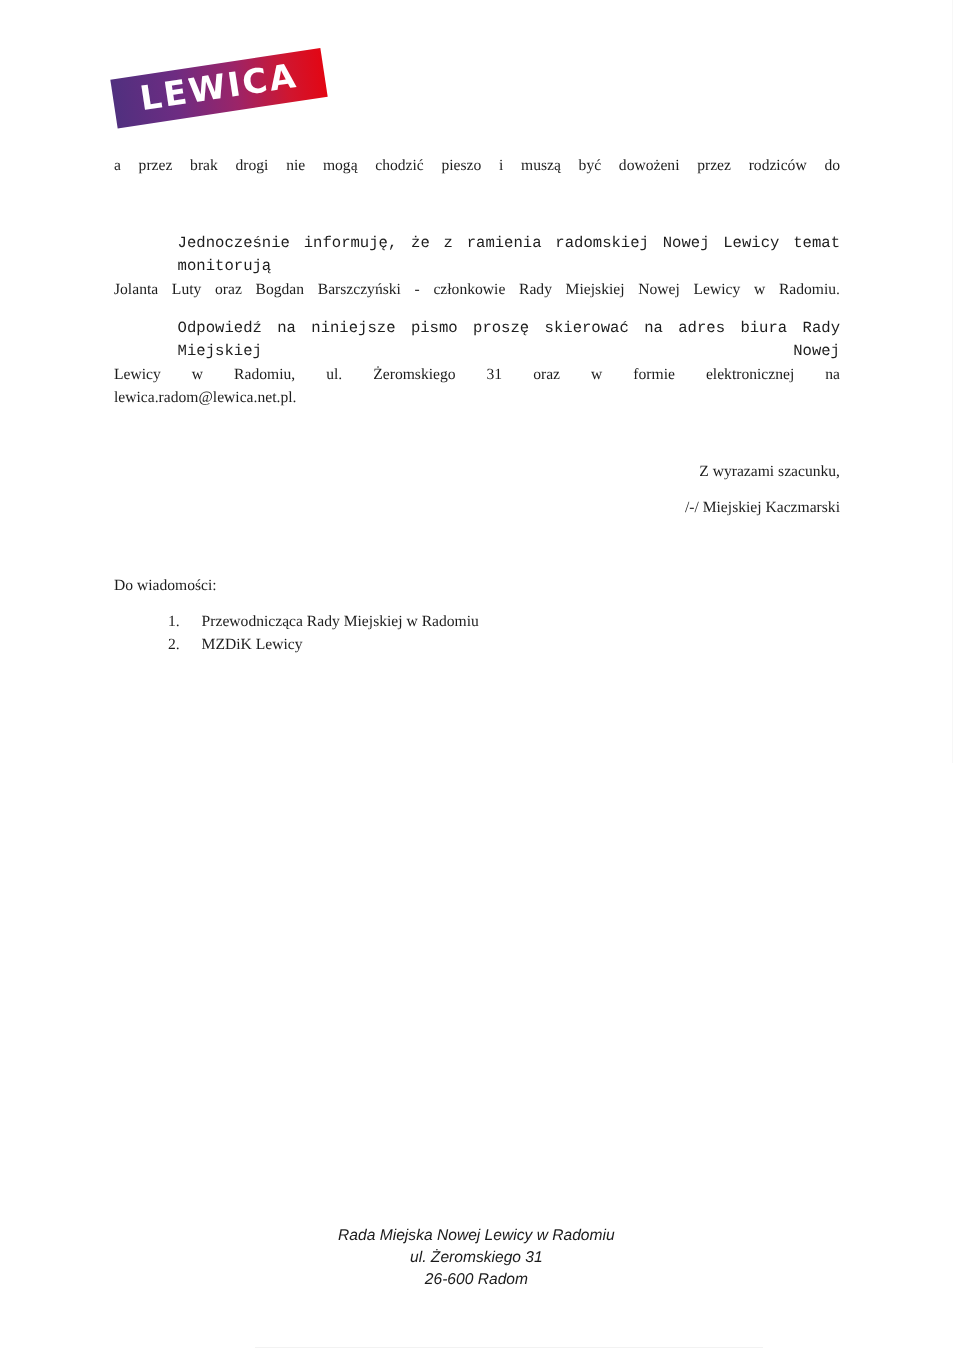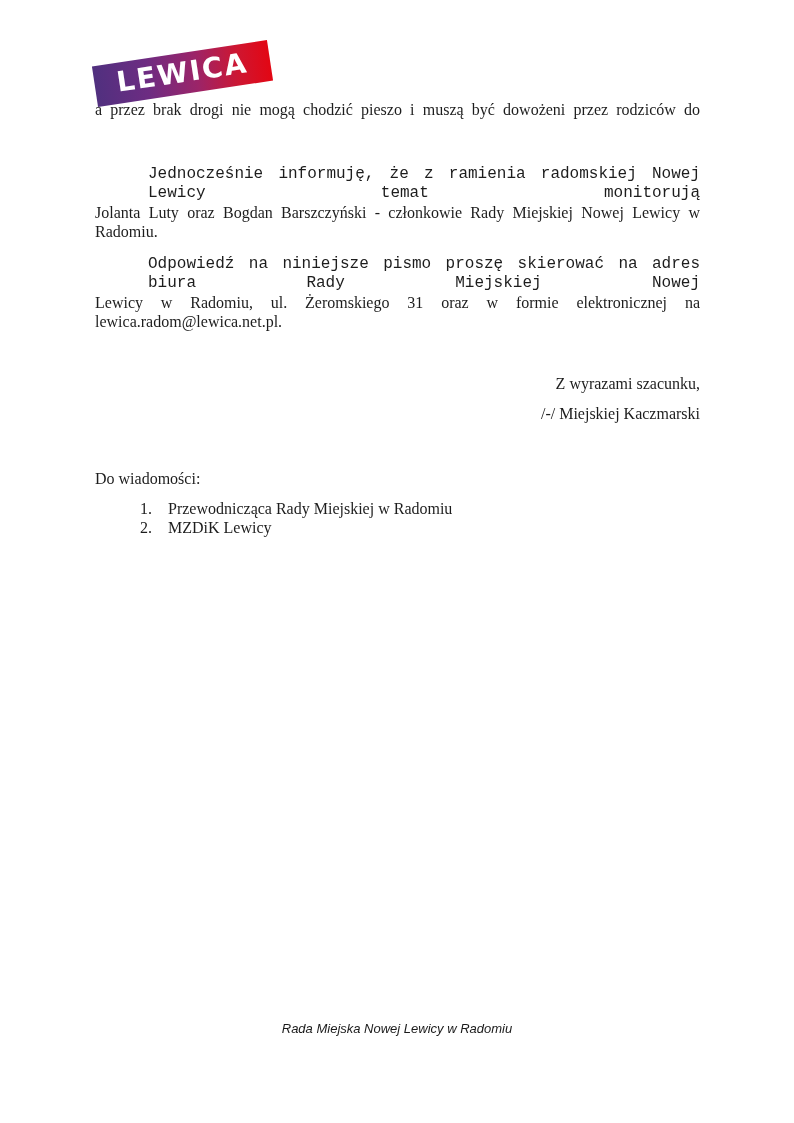--- a/index.html
+++ b/index.html
@@ -34,23 +34,23 @@
     letter-spacing: 2px;
     color: #ffffff;
     line-height: 1;
     padding-bottom: 2px;
   }
 
   
   .content {
     position: absolute;
     left: 95px;
-    top: 100px;
+    top: 128px;
     width: 605px;
-    font-size: 16px;
+    font-size: 13px;
     line-height: 19px;
   }
   .line {
     text-align: justify;
     text-align-last: justify;
   }
   .line.last {
     text-align-last: left;
   }
   .line.indent { padding-left: 53px; font-family: Liberation Mono, monospace; }
@@ -118,15 +118,17 @@
       <div class="cc-item">
         <span class="cc-num">2.</span>
         <span class="cc-text">MZDiK Lewicy</span>
       </div>
     </div>
 
   </div>
 
   <div class="page-footer">
     <div>Rada Miejska Nowej Lewicy w Radomiu</div>
+    <div>ul. Żeromskiego 31</div>
+    <div>26-600 Radom</div>
   </div>
 
 </div>
 
 </body></html>

